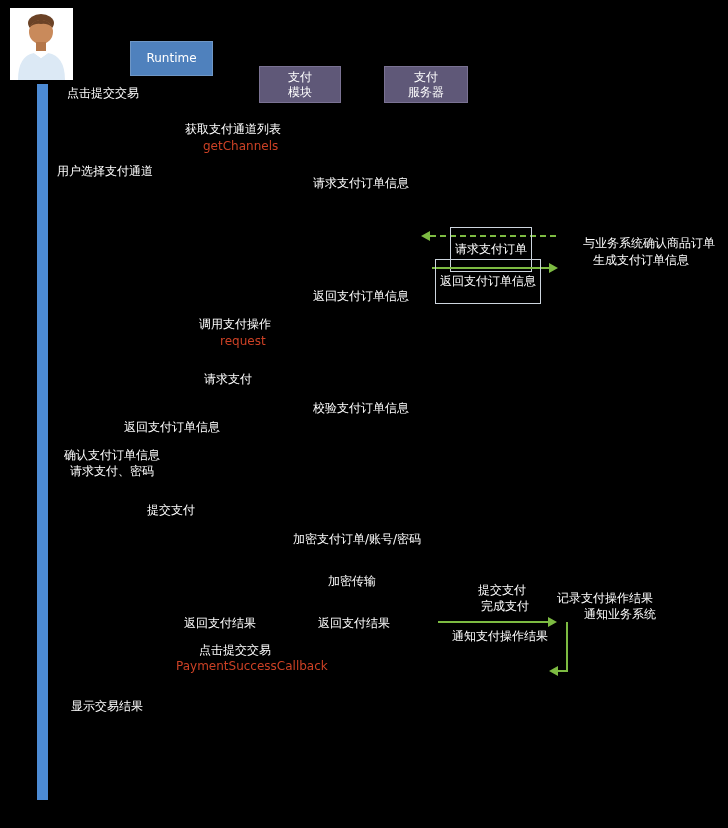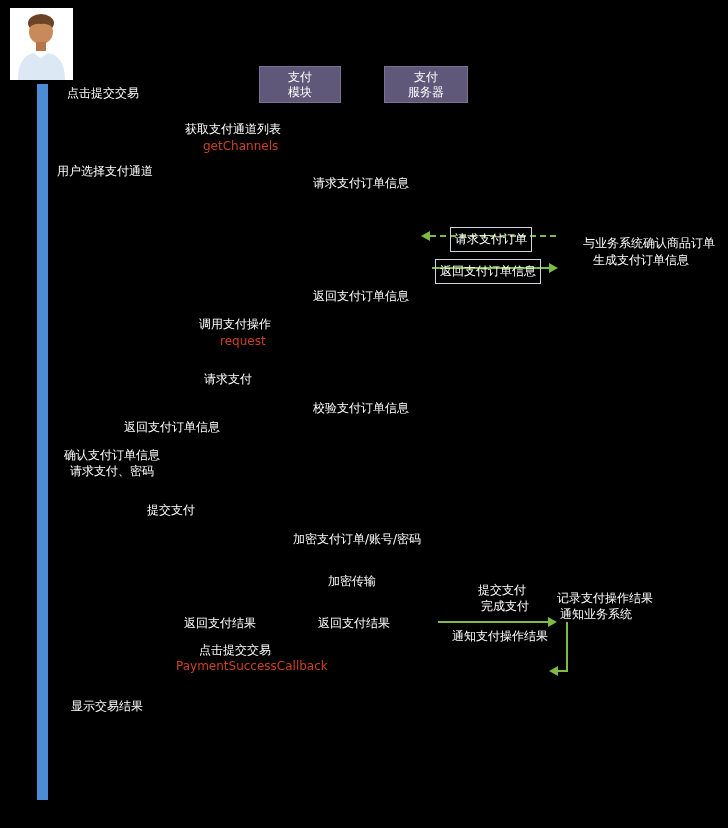--- a/index.html
+++ b/index.html
@@ -17,21 +17,21 @@
   .p-purple{background:var(--purple-box,#5F5878);border:1px solid #7a7293;margin-top:28px;}
   .msg{position:absolute;color:var(--text-white,#fff);font-size:12px;white-space:nowrap;line-height:15px;}
   .fn{color:var(--text-red,#CC4125);}
   .hline{position:absolute;height:0;border-top:2px solid var(--arrow-green,#7DBB42);}
   .hline.dashed{border-top-style:dashed;}
   .vline{position:absolute;width:2px;background:var(--arrow-green,#7DBB42);}
   .head-left{position:absolute;width:0;height:0;border-top:5px solid transparent;border-bottom:5px solid transparent;border-right:9px solid var(--arrow-green,#7DBB42);}
   .head-right{position:absolute;width:0;height:0;border-top:5px solid transparent;border-bottom:5px solid transparent;border-left:9px solid var(--arrow-green,#7DBB42);}
   .boxed{
     position:absolute;color:#fff;font-size:12px;line-height:15px;white-space:nowrap;
-    border:1px solid #cdd5de;padding:4px 4px;background:transparent;
+    border:1px solid #cdd5de;padding:14px 4px;background:transparent;
   }
 </style>
 </head>
 <body>
 
 <div class="stage">
 
   <div class="avatar">
     <svg width="63" height="72" viewBox="0 0 63 72">
       <rect width="63" height="72" fill="#ffffff"></rect>
@@ -39,20 +39,21 @@
       <ellipse cx="31" cy="24" rx="12" ry="12" fill="#C98A5B"></ellipse>
       <path d="M19 20 Q24 11 31 12 Q38 11 43 20 Q38 15 31 16 Q24 15 19 20 Z" fill="#6B4226"></path>
       <rect x="26" y="34" width="10" height="9" fill="#B5774A"></rect>
       <path d="M8 72 Q8 48 24 45 L31 50 L38 45 Q55 48 55 72 Z" fill="#DCE9F5"></path>
       <path d="M24 45 L31 50 L38 45 L36 43 L26 43 Z" fill="#ffffff"></path>
     </svg>
   </div>
 
   <div class="lifeline"></div>
 
+  <div class="participant p-blue" style="left:130px;top:41px;width:81px;height:33px;">Runtime</div>
   <div class="participant p-purple" style="left:259px;top:38px;width:80px;height:35px;">支付
 模块</div>
   <div class="participant p-purple" style="left:384px;top:38px;width:82px;height:35px;">支付
 服务器</div>
 
   <div class="msg" style="left:67px;top:86px">点击提交交易</div>
   <div class="msg" style="left:185px;top:122px">获取支付通道列表</div>
   <div class="msg fn" style="left:203px;top:139px">getChannels</div>
   <div class="msg" style="left:57px;top:164px">用户选择支付通道</div>
   <div class="msg" style="left:313px;top:176px">请求支付订单信息</div>
@@ -75,21 +76,21 @@
   <div class="msg" style="left:313px;top:401px">校验支付订单信息</div>
   <div class="msg" style="left:124px;top:420px">返回支付订单信息</div>
   <div class="msg" style="left:64px;top:448px">确认支付订单信息</div>
   <div class="msg" style="left:70px;top:464px">请求支付、密码</div>
   <div class="msg" style="left:147px;top:503px">提交支付</div>
   <div class="msg" style="left:293px;top:532px">加密支付订单/账号/密码</div>
   <div class="msg" style="left:328px;top:574px">加密传输</div>
   <div class="msg" style="left:478px;top:583px">提交支付</div>
   <div class="msg" style="left:481px;top:599px">完成支付</div>
   <div class="msg" style="left:557px;top:591px">记录支付操作结果</div>
-  <div class="msg" style="left:560px;top:607px">通知业务系统</div>
+  <div class="msg" style="left:584px;top:607px">通知业务系统</div>
   <div class="msg" style="left:184px;top:616px">返回支付结果</div>
   <div class="msg" style="left:318px;top:616px">返回支付结果</div>
 
   <div class="hline" style="left:438px;top:621px;width:110px;"></div>
   <div class="head-right" style="left:548px;top:617px;"></div>
   <div class="msg" style="left:452px;top:629px">通知支付操作结果</div>
 
   <div class="msg" style="left:199px;top:643px">点击提交交易</div>
   <div class="msg fn" style="left:176px;top:659px">PaymentSuccessCallback</div>
 

